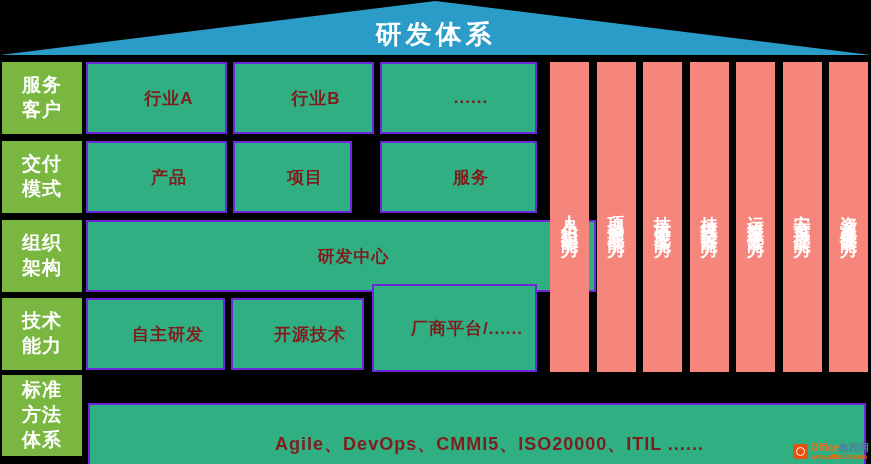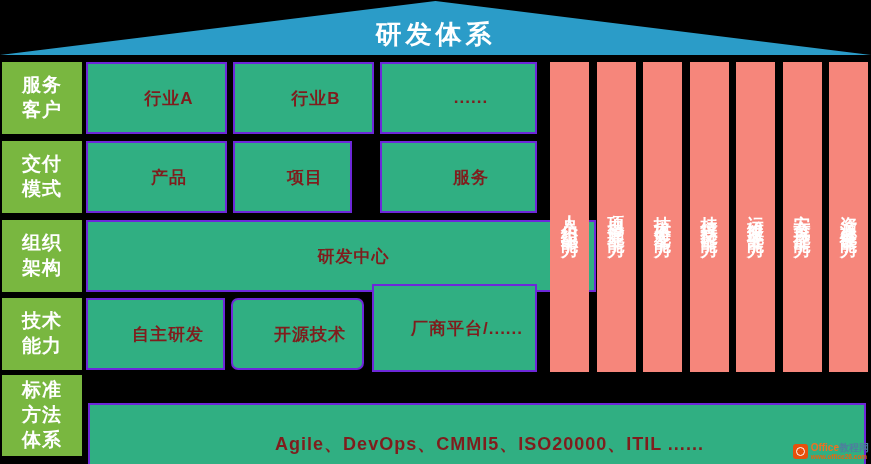--- a/index.html
+++ b/index.html
@@ -86,21 +86,21 @@
   <div class="box" style="left:233px;top:62px;width:141px;height:72px;">行业B</div>
   <div class="box" style="left:380px;top:62px;width:157px;height:72px;">......</div>
 
   <div class="box" style="left:86px;top:141px;width:141px;height:72px;">产品</div>
   <div class="box" style="left:233px;top:141px;width:119px;height:72px;">项目</div>
   <div class="box" style="left:380px;top:141px;width:157px;height:72px;">服务</div>
 
   <div class="box" style="left:86px;top:220px;width:510px;height:72px;">研发中心</div>
 
   <div class="box" style="left:86px;top:298px;width:139px;height:72px;">自主研发</div>
-  <div class="box" style="left:231px;top:298px;width:133px;height:72px;border-radius:7px;">开源技术</div>
+  <div class="box" style="left:231px;top:298px;width:133px;height:72px;">开源技术</div>
   <div class="box" style="left:372px;top:284px;width:165px;height:88px;">厂商平台/......</div>
 
   <div class="box" style="left:88px;top:375px;width:778px;height:81px;font-size:18px;margin-top:28px;">Agile、DevOps、CMMI5、ISO20000、ITIL ......</div>
 
   <div class="pillars">
     <div class="pillar">
         <span>人员组织能力</span>
       </div>
     <div class="pillar">
         <span>项目管理能力</span>

